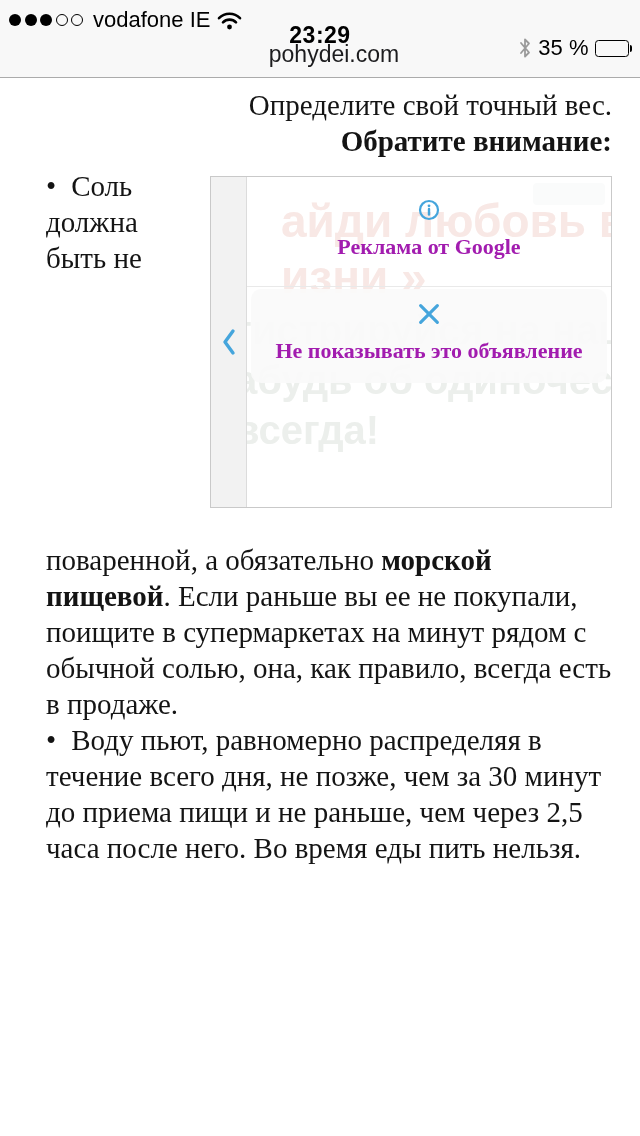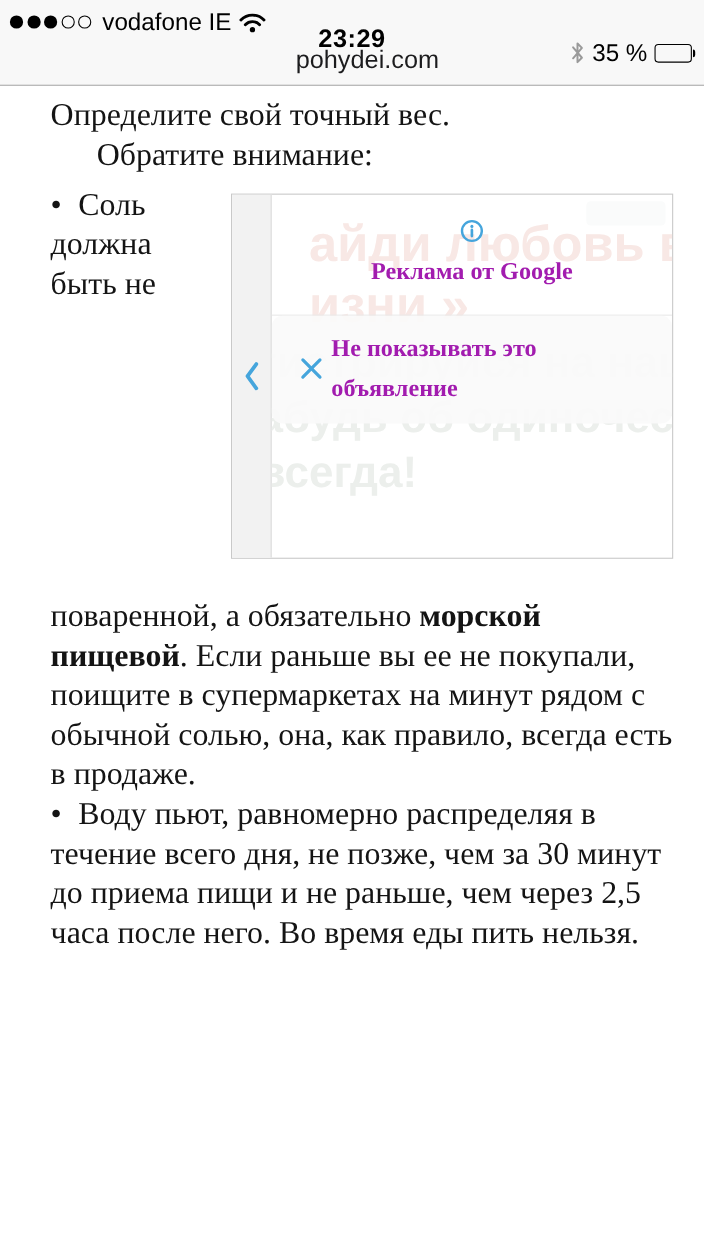--- a/index.html
+++ b/index.html
@@ -25,22 +25,22 @@
   .batt-nub { width:2.5px; height:7px; background:#000; border-radius:0 2px 2px 0; margin-left:1px; }
 
   
   .urlbar { height:38px; background:#f8f8f8; border-bottom:1px solid #ababab;
     display:flex; align-items:flex-start; justify-content:center;
     font-family:"Liberation Sans", sans-serif;padding-left:28px; }
   .url-text { font-size:23px; color:#1c1c1e; margin-top:1px; }
 
   
   .content { padding:9px 28px 0 46px; font-size:29px; line-height:36px; color:#141414; }
-  .content p { margin:0; }
-  .note { text-indent:42px; }
+  .content p { margin:0;text-align:right; }
+  .note { text-indent:42px;font-weight:bold; }
   .list { margin-top:9px; }
   .bullet-item { }
   .bullet { display:inline-block; margin-right:15px; }
   .b { font-weight:bold; }
 
   
   .ad { float:right; width:402px; height:332px; margin:8px 0 34px 14px;
     border:1px solid #c9c9c9; background:#fff; display:flex;
     font-family:"Liberation Serif", serif; }
   .ad-rail { width:36px; background:#f2f2f2; border-right:1px solid #dcdcdc;
@@ -52,21 +52,21 @@
   .ghost2 { top:128px; left:-12px; font-size:40px; line-height:50px; color:#ecefec; }
   .ghost-chip { position:absolute; top:6px; right:6px; width:72px; height:22px;
     background:#fafbfb; border-radius:4px; z-index:0; }
   .ad-sec { position:relative; z-index:1; display:flex; flex-direction:column;
     align-items:center; justify-content:center; gap:8px; }
   .sec1 { height:110px; border-bottom:1px solid #e9e9e9; }
   .sec2 { height:122px; border-bottom:1px solid #e9e9e9; }
   .sec3 { height:98px; }
   .ad-label { font-size:22px; font-weight:bold; color:#a21caf; }
   .dismiss-box { background:rgba(250,250,250,0.92); border-radius:10px;
-    padding:12px 24px 14px; display:flex; align-items:center; gap:6px; }
+    padding:12px 24px 14px; display:flex; flex-direction:column; align-items:center; gap:6px; }
   .icon-svg { display:block; }
 </style>
 </head>
 <body>
 
 <div class="statusbar">
   <div class="sb-left">
     <span class="dots">
       <span class="dot f"></span>
       <span class="dot f"></span>

